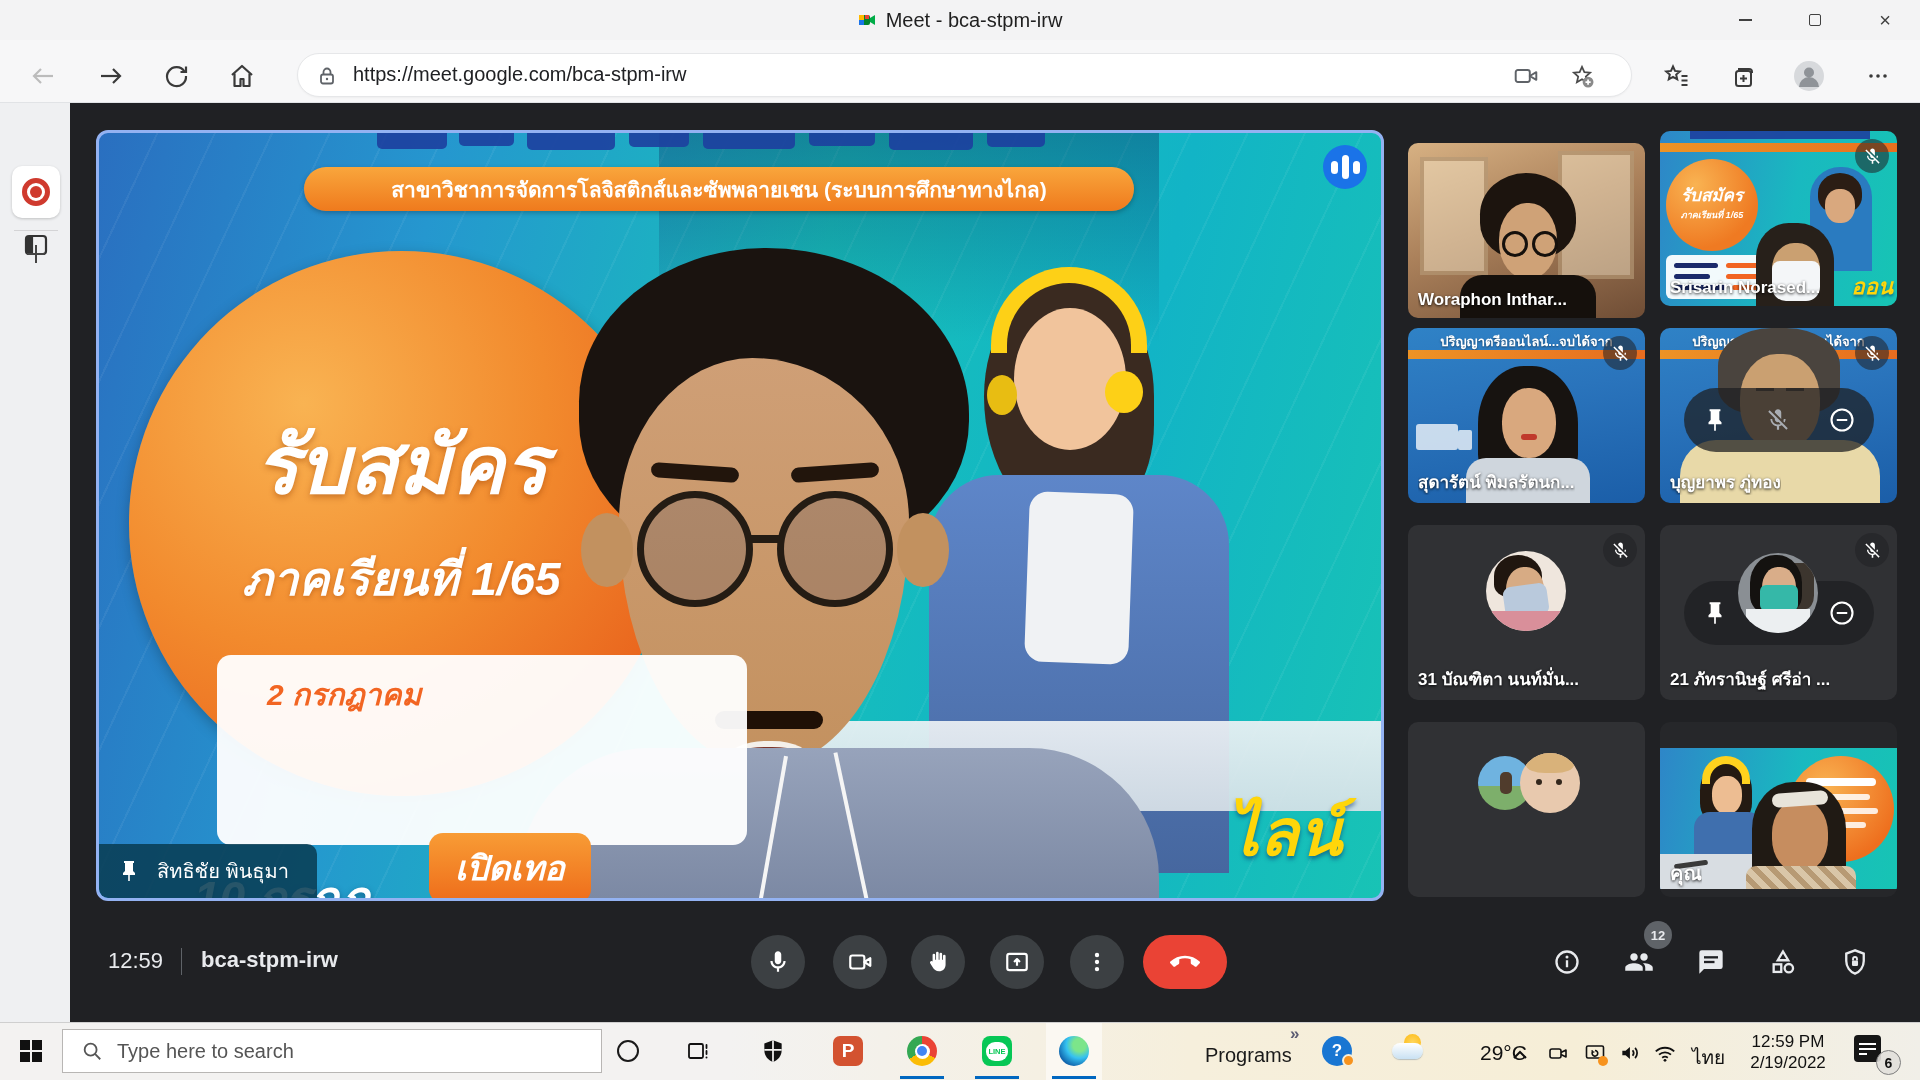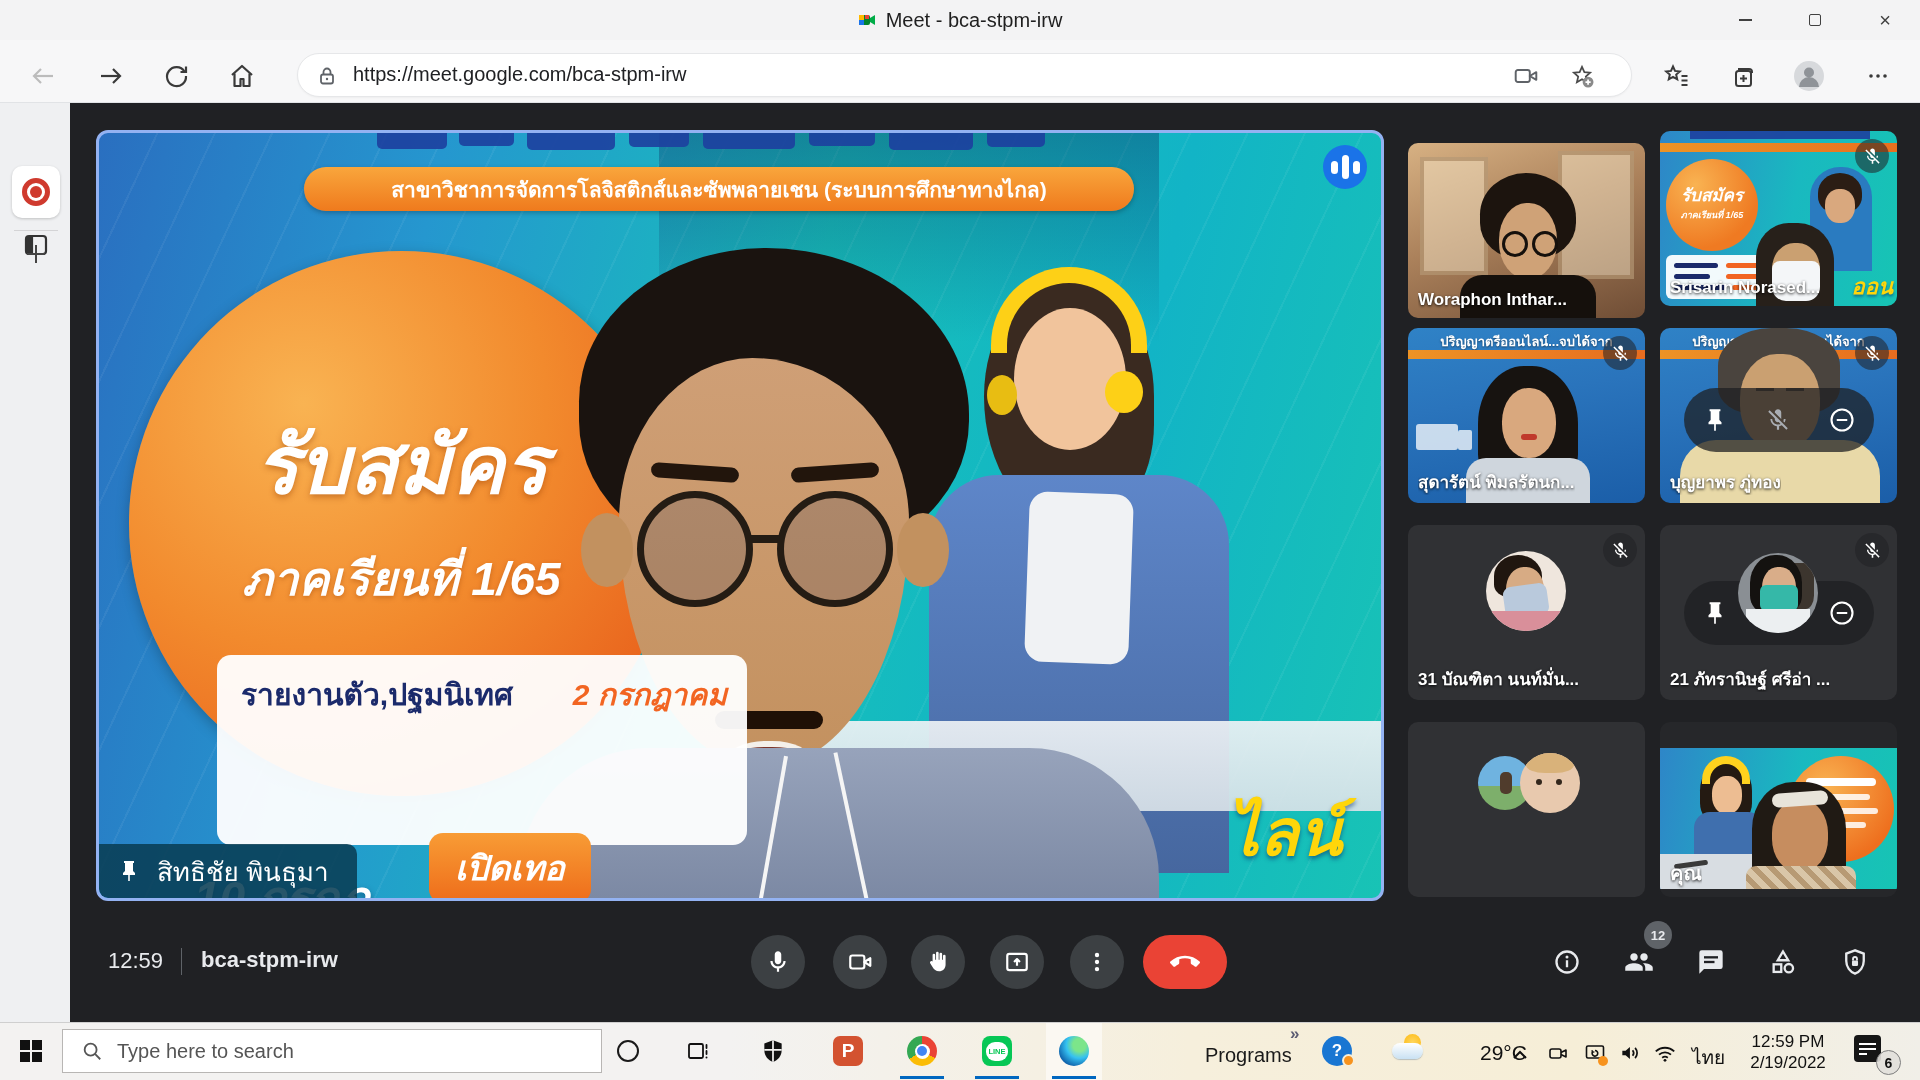--- a/index.html
+++ b/index.html
@@ -46,21 +46,21 @@
   .openbadge { left:330px; top:700px; padding:8px 26px; background:linear-gradient(180deg,#f89c35,#ee6c1a); border-radius:14px; color:#fff; font-size:34px; font-weight:bold; font-style:italic; }
   .opendate { left:95px; top:728px; color:#fff; font-size:46px; font-weight:bold; font-style:italic; text-shadow:0 3px 6px rgba(0,40,80,.5); }
   .cornerdesk { left:690px; top:588px; width:598px; height:90px; background:linear-gradient(180deg,#eef2f5,#d9e2e8); opacity:.92; }
   .corneryellow { left:1128px; top:648px; color:#ffd60a; font-size:64px; font-weight:bold; font-style:italic; text-shadow:0 3px 4px rgba(10,50,110,.55); }
 
   
   .woman, .man, .fig { pointer-events:none; }
   .shape { position:absolute; }
 
   .namechip { left:0; bottom:0; height:54px; display:flex; align-items:center; gap:16px; padding:0 28px 0 18px; background:rgba(9,62,84,.88); border-radius:0 10px 0 9px; }
-  .namechip span { color:#fff; font-size:26px; }
+  .namechip span { color:#fff; font-size:20px; }
   .audiodot { top:12px; right:14px; width:44px; height:44px; border-radius:50%; background:#1a73e8; display:flex; align-items:center; justify-content:center; gap:4px; }
   .audiodot i { display:block; width:7px; border-radius:4px; background:#fff; }
 
   
   .tile { position:absolute; width:237px; height:175px; border-radius:10px; overflow:hidden; background:#303134; }
   .tname { position:absolute; left:10px; bottom:8px; color:#fff; font-weight:bold; font-size:17px; text-shadow:0 1px 3px rgba(0,0,0,.9); white-space:nowrap; max-width:220px; overflow:hidden; }
   .tname-c { position:absolute; left:0; right:0; bottom:38px; text-align:center; color:#fff; font-weight:bold; font-size:23px; }
   .mutebadge { position:absolute; top:8px; right:8px; width:34px; height:34px; border-radius:50%; background:rgba(32,33,36,.55); display:flex; align-items:center; justify-content:center; }
   .hoverpill { position:absolute; left:24px; top:60px; width:190px; height:64px; border-radius:32px; background:rgba(30,31,34,.74); display:flex; align-items:center; justify-content:space-between; padding:0 18px; }
   .bluebg { background:linear-gradient(170deg,#2f82c6 0%,#2a74bc 40%,#1b5ea8 100%); }
@@ -267,21 +267,20 @@
     <div class="shape" style="left:208px; top:498px; width:84px; height:40px; background:#7c352a; border-radius:46%; border-top:6px solid #f4f0ea;"></div>
     <div class="shape" style="left:186px; top:520px; width:128px; height:46px; background:rgba(40,22,8,.28); border-radius:50%;"></div>
     <div class="shape" style="left:195px; top:545px; width:110px; height:75px; background:#b98a60;"></div>
     <div class="shape" style="left:0px; top:505px; width:640px; height:156px; background:linear-gradient(180deg,#97a3bb,#7b88a3); border-radius:130px 130px 0 0;"></div>
     <div class="shape" style="left:252px; top:512px; width:4px; height:150px; background:#f5f5f5; transform:rotate(10deg);"></div>
     <div class="shape" style="left:330px; top:508px; width:4px; height:150px; background:#f5f5f5; transform:rotate(-12deg);"></div>
   </div>
 
   <div class="abs whitepanel">
     <div class="schedrow">
-      <span class="lb">รายงานตัว,ปฐมนิเทศ</span>
       <span class="vl">2 กรกฎาคม</span>
     </div>
   </div>
   <div class="abs openbadge">เปิดเทอ</div>
   <div class="abs opendate">10 กรกฎ</div>
   <div class="abs corneryellow">ไลน์</div>
 
   <div class="abs audiodot">
     <i style="height:13px;"></i>
       <i style="height:24px;"></i>

